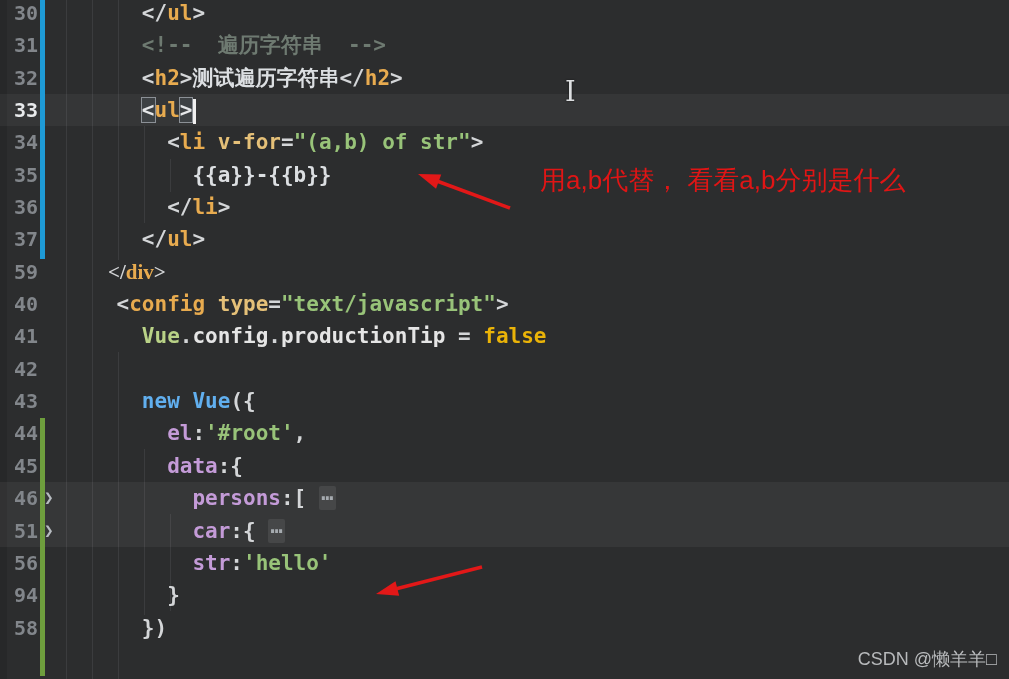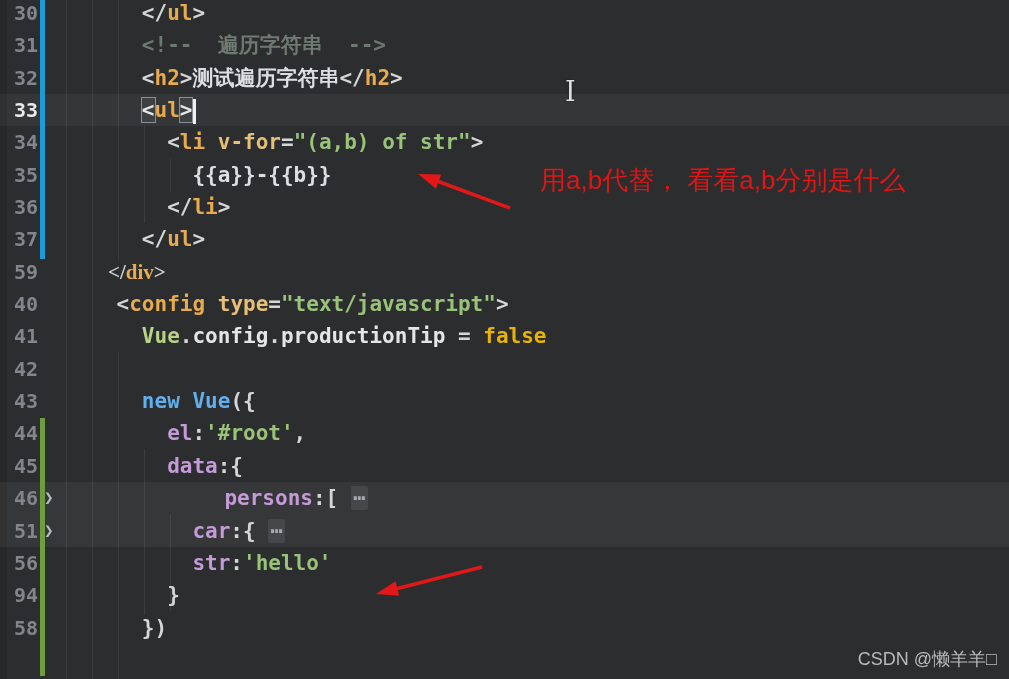--- a/index.html
+++ b/index.html
@@ -151,21 +151,21 @@
         <span class="lnum">44</span>
         <div class="code" style="padding-left: calc(8ch + 66px);"><span class="tok-key">el</span><span class="tok-punc">:</span><span class="tok-str">'#root'</span><span class="tok-punc">,</span></div>
       </div>
       <div class="row">
         <span class="lnum">45</span>
         <div class="code" style="padding-left: calc(8ch + 66px);"><span class="tok-key">data</span><span class="tok-punc">:{</span></div>
       </div>
       <div class="row hl-row">
         <span class="lnum">46</span>
         <span class="chev">❯</span>
-        <div class="code" style="padding-left: calc(10ch + 66px); margin-left: 32px;"><span class="tok-key">persons</span><span class="tok-punc">:[</span><span class="tok-plain"> </span><span class="tok-fold">⋯</span></div>
+        <div class="code" style="padding-left: calc(10ch + 66px);"><span class="tok-key">persons</span><span class="tok-punc">:[</span><span class="tok-plain"> </span><span class="tok-fold">⋯</span></div>
       </div>
       <div class="row hl-row">
         <span class="lnum">51</span>
         <span class="chev">❯</span>
         <div class="code" style="padding-left: calc(10ch + 66px);"><span class="tok-key">car</span><span class="tok-punc">:{</span><span class="tok-plain"> </span><span class="tok-fold">⋯</span></div>
       </div>
       <div class="row">
         <span class="lnum">56</span>
         <div class="code" style="padding-left: calc(10ch + 66px);"><span class="tok-key">str</span><span class="tok-punc">:</span><span class="tok-str">'hello'</span></div>
       </div>

